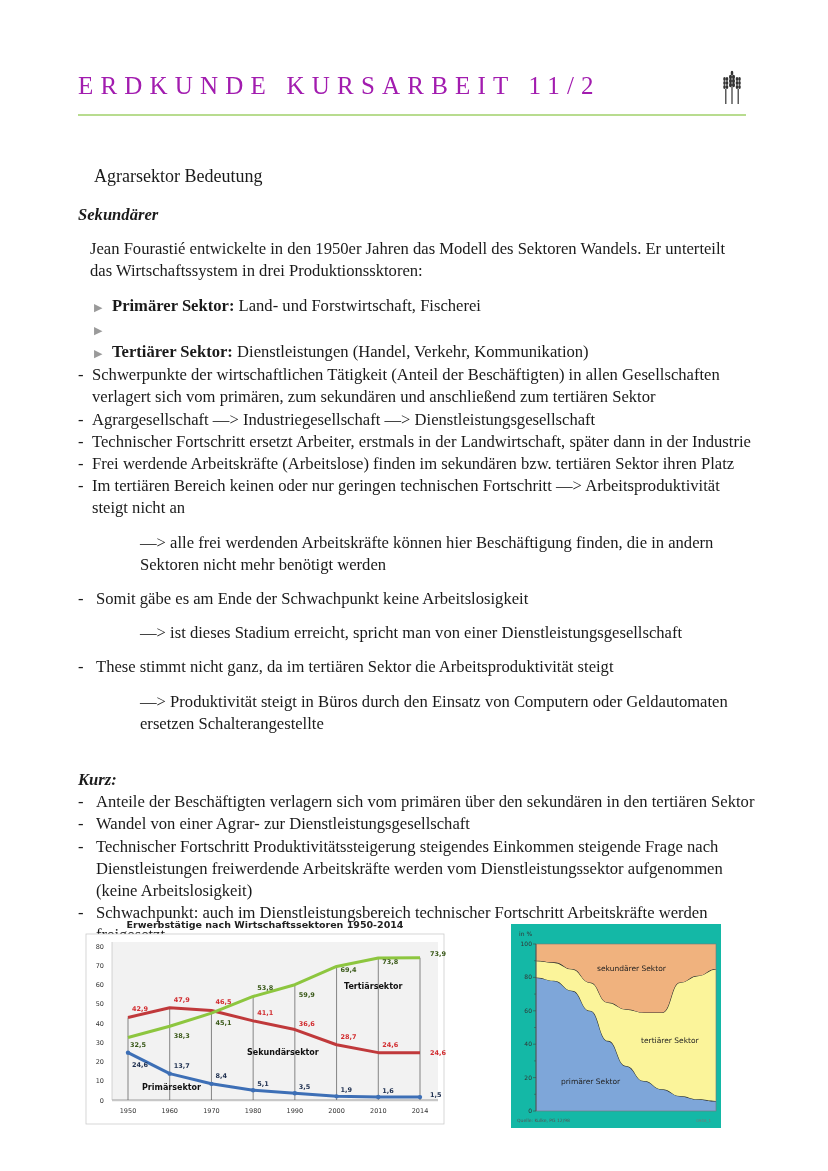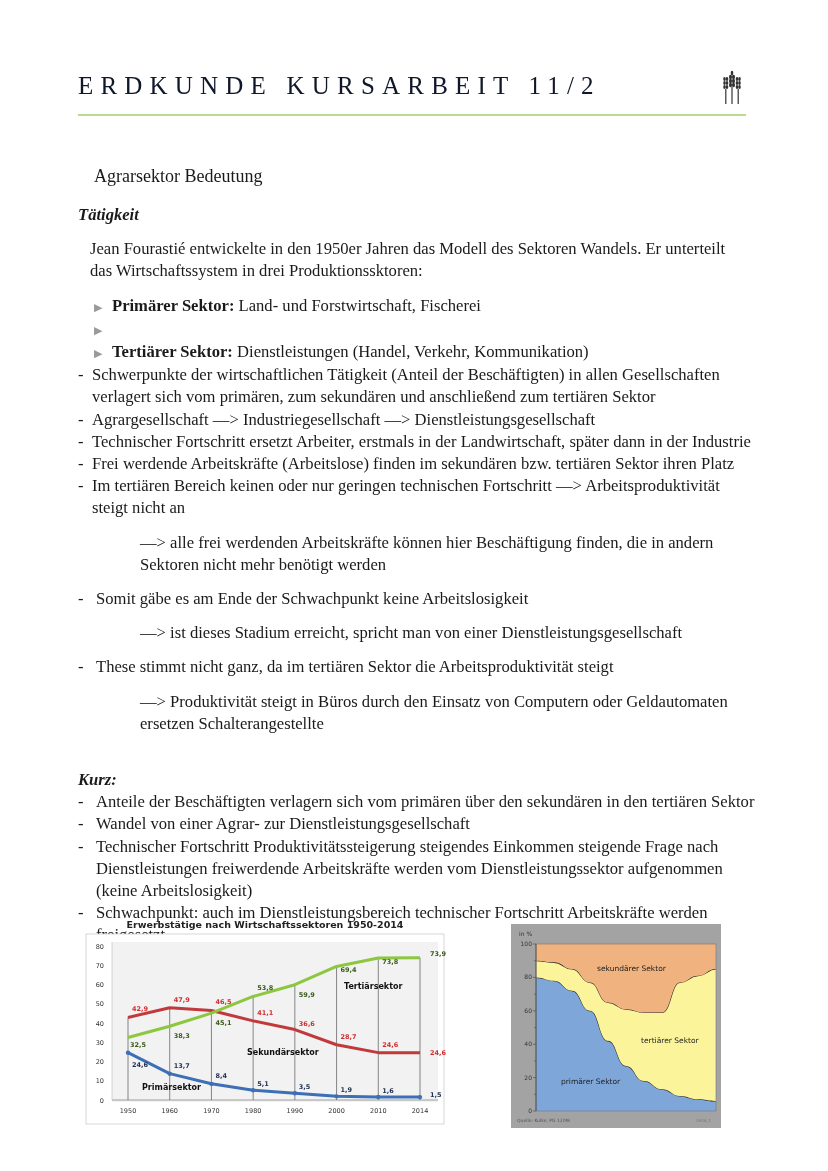--- a/index.html
+++ b/index.html
@@ -1,39 +1,39 @@
 <!DOCTYPE html>
 <html><head>
 <meta charset="utf-8">
 <style>
   html, body { margin:0; padding:0; background:#ffffff; }
   body { width:828px; height:1171px; position:relative; overflow:hidden;
          font-family:"Liberation Serif", "DejaVu Serif", serif; color:#1a1a1a; }
   .header { position:absolute; left:78px; top:70px; width:668px; height:46px; }
   .header-title { position:absolute; left:0; top:2px; font-size:25px; letter-spacing:7.2px;
-         color:#0f172a; font-family:"Liberation Serif", serif; white-space:nowrap; }
+         color:#a21caf; font-family:"Liberation Serif", serif; white-space:nowrap; }
   .header-icon { position:absolute; right:2px; top:0; width:24px; height:34px; }
   .header-rule { position:absolute; left:78px; top:114px; width:668px; height:2px; background:#b8dc8f; }
 
   .content { position:absolute; left:78px; top:148px; width:680px; font-size:16.6px; line-height:22.2px; }
   .h1 { font-weight:normal; font-size:18px; line-height:24px; margin:16px; }
   .h2 { font-style:italic; font-weight:bold; margin:0; }
   p { margin:12px; }
   .sub { padding-left:16px; }
   .sub-item { display:flex; }
   .tri { width:18px; flex:none; color:#9a9a9a; font-size:11px; padding-top:1px; }
   .dash { display:flex; }
   .dash .d { width:14px; flex:none; }
   .dash2 .d { width:18px; flex:none; }
   .arrowline { padding-left:50px; }
   .gap { height:22px; }
   b { font-weight:bold; }
 
   .chart1 { position:absolute; left:84px; top:914px; width:362px; height:212px; }
-  .chart2 { position:absolute; left:511px; top:924px; width:210px; height:204px; background:#a3a3a3; }
+  .chart2 { position:absolute; left:511px; top:924px; width:210px; height:204px; background:#14b8a6; }
   svg text { font-family:"DejaVu Sans", "Liberation Sans", sans-serif; }
 </style>
 </head>
 <body>
 
 <div class="header">
   <div class="header-title">ERDKUNDE KURSARBEIT 11/2</div>
   <svg class="header-icon" viewBox="0 0 24 34">
     <g fill="#333">
       <ellipse cx="12" cy="3" rx="1.3" ry="2.2"></ellipse>
@@ -60,21 +60,21 @@
       <line x1="12" y1="17" x2="12" y2="34"></line>
         <line x1="5.8" y1="19" x2="5.8" y2="34"></line>
         <line x1="18.2" y1="19" x2="18.2" y2="34"></line>
     </g>
   </svg>
 </div>
 <div class="header-rule"></div>
 
 <div class="content">
   <p class="h1">Agrarsektor Bedeutung</p>
-  <p class="h2">Tätigkeit</p>
+  <p class="h2">Sekundärer</p>
   <p>Jean Fourastié entwickelte in den 1950er Jahren das Modell des Sektoren Wandels. Er unterteilt das Wirtschaftssystem in drei Produktionssktoren:</p>
   <div class="sub">
     <div class="sub-item">
       <span class="tri">▶</span>
       <span><b>Primärer Sektor:</b><span> Land- und Forstwirtschaft, Fischerei</span></span>
     </div>
     <div class="sub-item">
       <span class="tri">▶</span>
     </div>
     <div class="sub-item">

